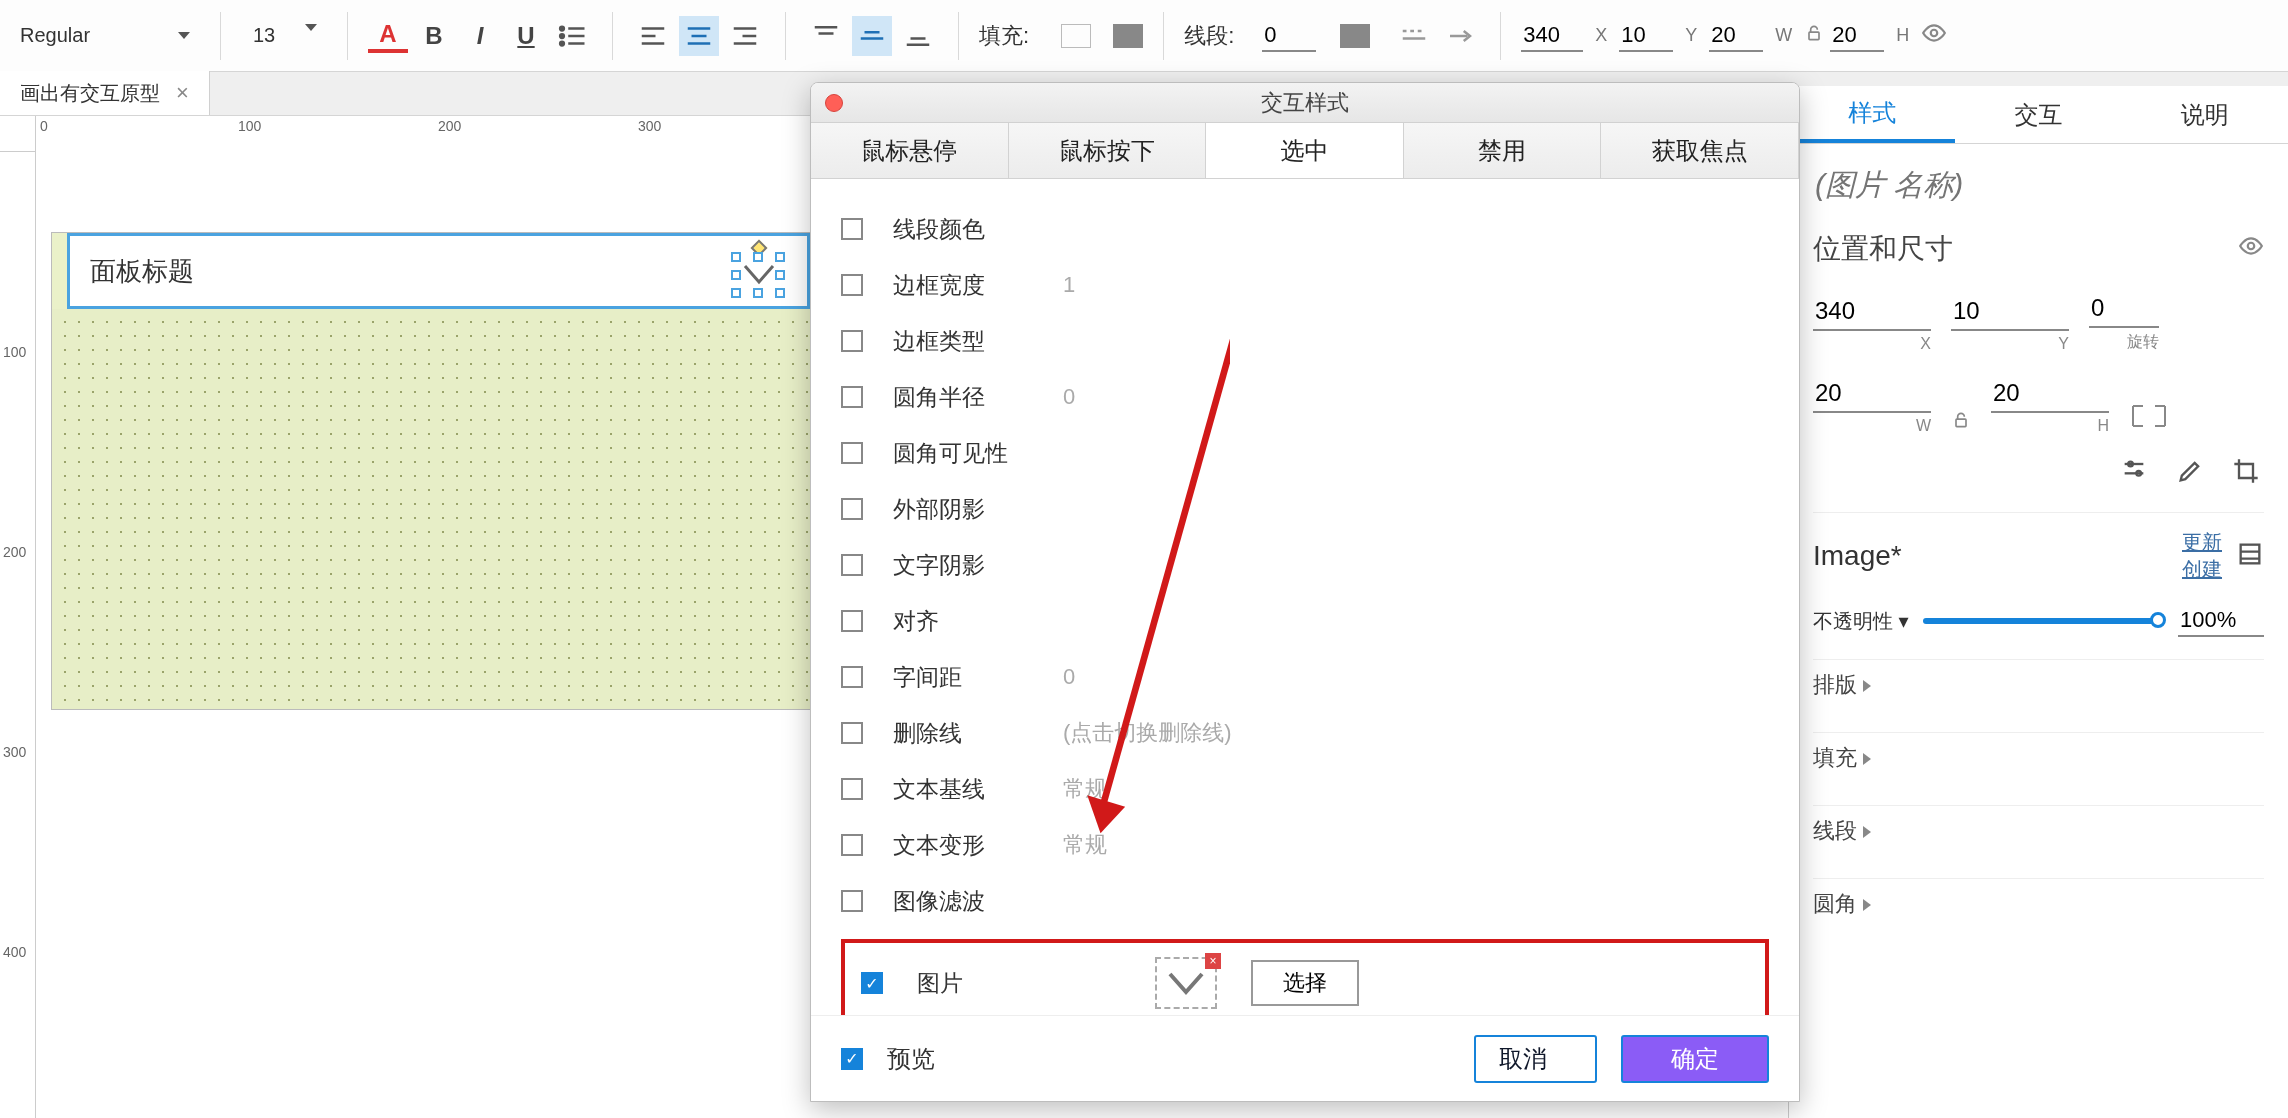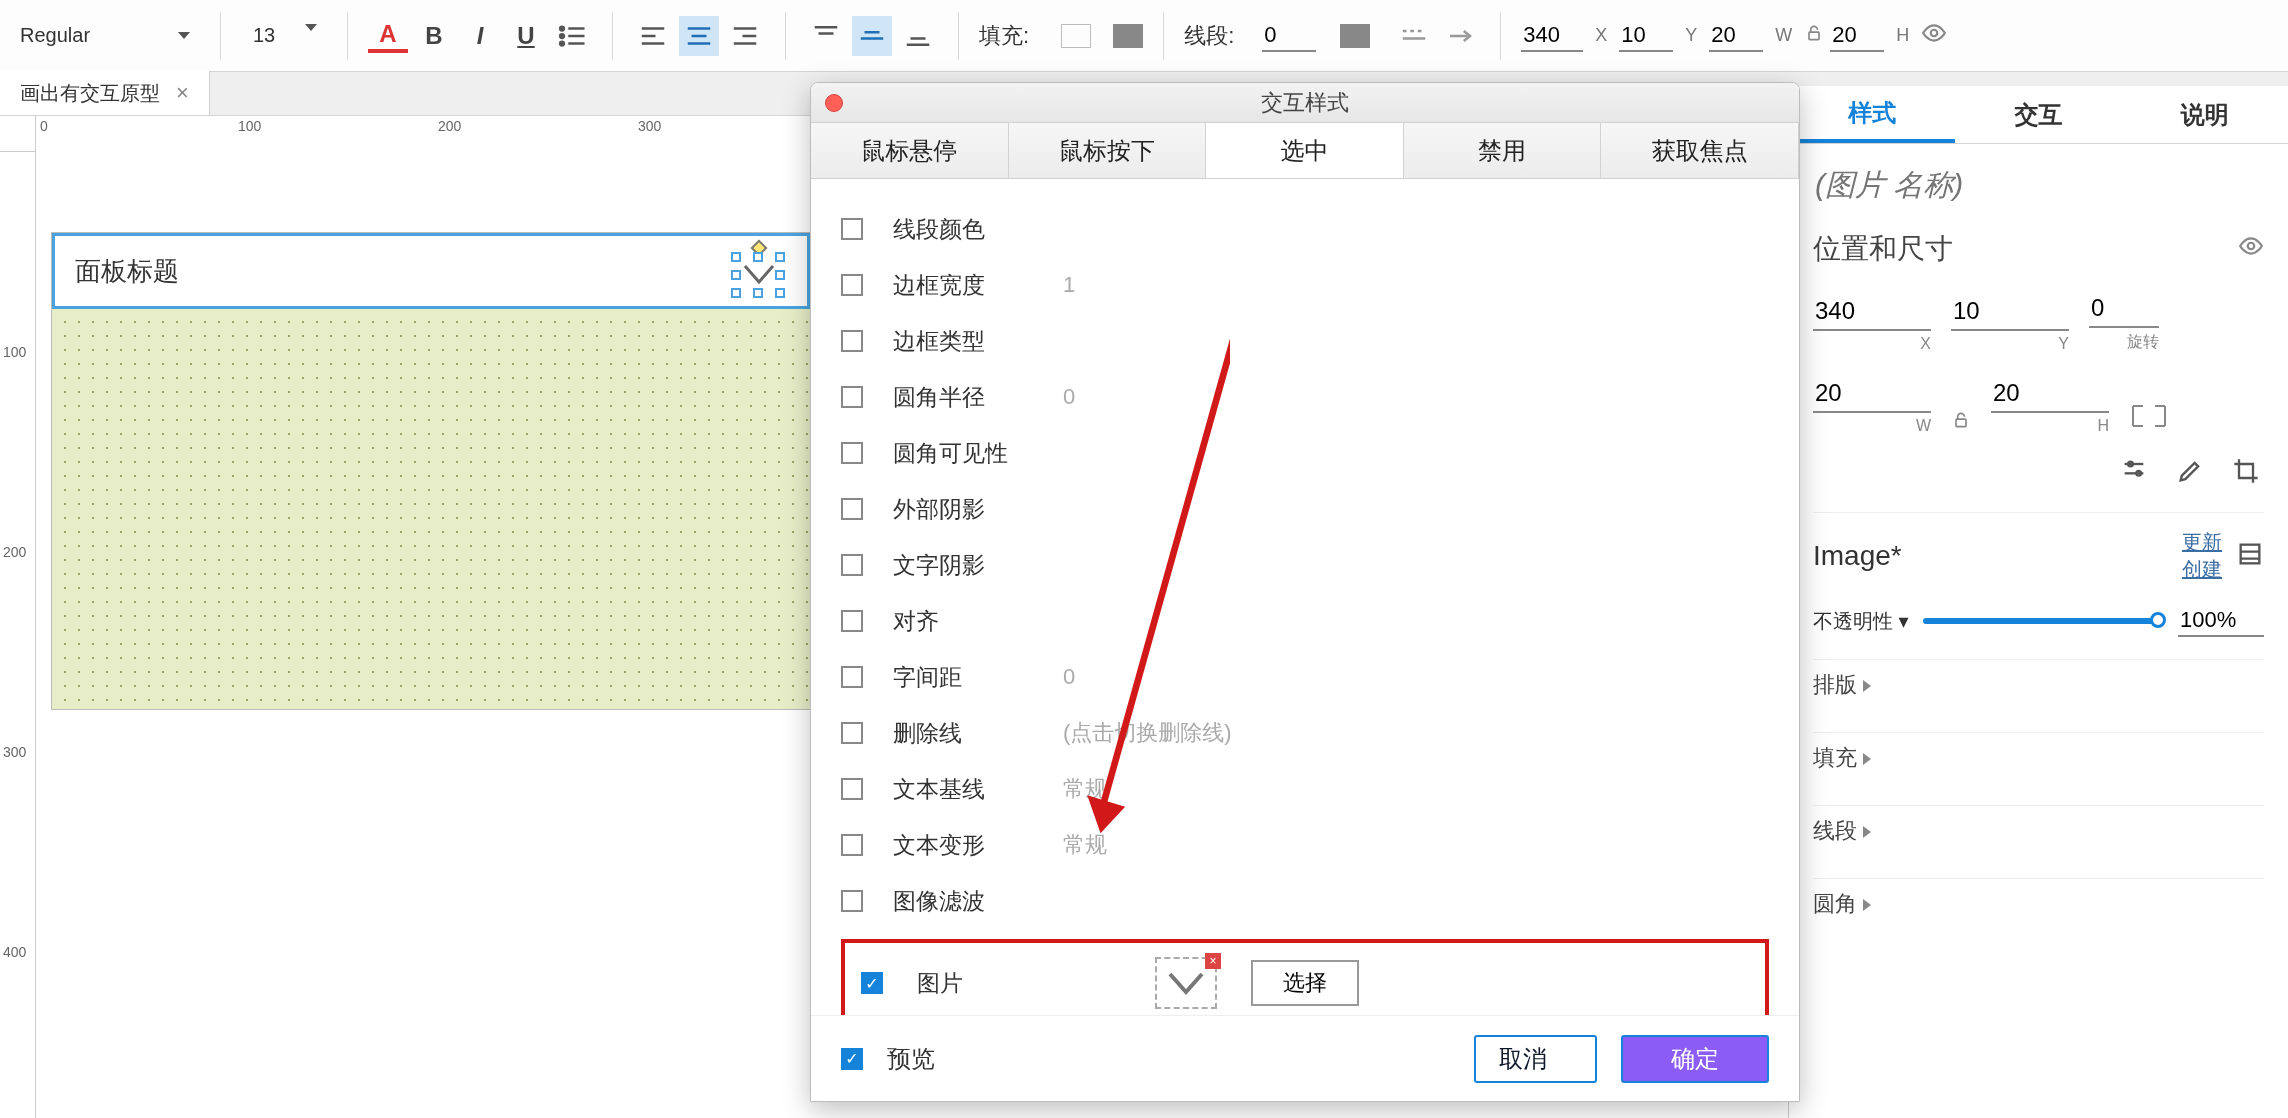--- a/index.html
+++ b/index.html
@@ -31,31 +31,31 @@
 .ruler-h { height: 36px; flex: 1; border-bottom: 1px solid #ccc; background: #fff; position: relative; font-size: 14px; color: #666; }
 .ruler-h span { position: absolute; top: 2px; }
 .ruler-v { width: 36px; border-right: 1px solid #ccc; background: #fff; position: relative; font-size: 14px; color: #666; }
 .ruler-v span { position: absolute; left: 3px; transform: translateY(-8px); }
 .ruler-col { display: flex; flex-direction: column; }
 .canvas-row { display: flex; height: 100%; }
 .canvas { position: relative; flex: 1; background: #fff; }
 
 .teal-bar { position: absolute; left: 15px; top: 10px; right: 0; height: 50px; background: #1aa3a3; }
 .panel-widget { position: absolute; left: 15px; top: 80px; width: 760px; background: #eaf1c9; border: 1px solid #bbb; }
-.panel-header { height: 76px; background: #fff; border: 3px solid #4aa3e0; display: flex; align-items: center; padding-left: 20px; font-size: 26px; position: relative; }
+.panel-header { height: 76px; background: #fff; border: 3px solid #4aa3e0; display: flex; align-items: center; padding-left: 20px; font-size: 26px; position: relative; margin-left: 15px; }
 .panel-body-dots { height: 400px; background-image: radial-gradient(#9aa36a 1.4px, transparent 1.4px); background-size: 14px 14px; background-position: 6px 6px; background-color: #e7eec7; }
 .canvas-dots { position: absolute; left: 15px; top: 560px; right: 0; bottom: 0; background-image: radial-gradient(#9aa8c4 1.2px, transparent 1.2px); background-size: 14px 14px; }
 .sel-handles { position: absolute; right: 20px; top: 14px; width: 56px; height: 50px; }
 .handle { position: absolute; width: 10px; height: 10px; background: #fff; border: 2px solid #4aa3e0; }
 .diamond { position: absolute; width: 12px; height: 12px; background: #ffe573; border: 2px solid #777; transform: rotate(45deg); left: 22px; top: -8px; }
 
 
 .right-panel { position: absolute; top: 86px; right: 0; bottom: 0; width: 500px; border-left: 1px solid #ccc; background: #fff; display: flex; flex-direction: column; }
 .rp-tabs { display: flex; height: 58px; border-bottom: 1px solid #d5d5d5; }
-.rp-tab { flex: 1; display: flex; align-items: center; justify-content: center; font-size: 24px; font-weight: 700; color: #333; }
+.rp-tab { flex: 1; display: flex; align-items: center; justify-content: center; font-size: 24px; font-weight: 400; color: #333; }
 .rp-tab.active { color: #1583da; border-bottom: 4px solid #1583da; }
 .rp-body { padding: 18px 24px 0 24px; display: flex; flex-direction: column; gap: 22px; }
 .name-field { font-size: 30px; color: #b8b8b8; font-style: italic; border: none; outline: none; padding: 6px 2px; }
 .section-head { display: flex; align-items: center; justify-content: space-between; font-size: 28px; color: #444; }
 .pos-grid { display: flex; align-items: flex-end; gap: 20px; flex-wrap: wrap; }
 .pos-cell { display: flex; flex-direction: column; width: 118px; }
 .pos-cell input { border: none; border-bottom: 2px solid #888; font-size: 24px; padding: 4px 2px; width: 100%; background: transparent; }
 .pos-cell .lab { text-align: right; font-size: 16px; color: #888; margin-top: 4px; }
 .mini-icons { display: flex; gap: 28px; justify-content: flex-end; padding-right: 4px; }
 .mini-icon svg { width: 28px; height: 28px; stroke: #555; fill: none; stroke-width: 2; }

